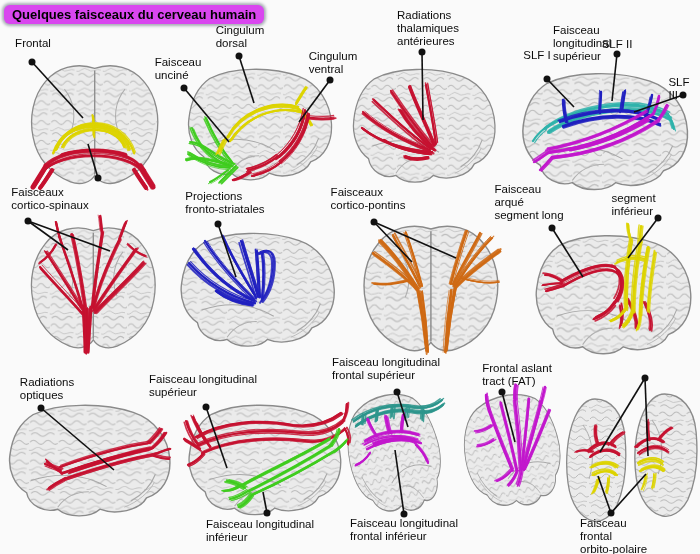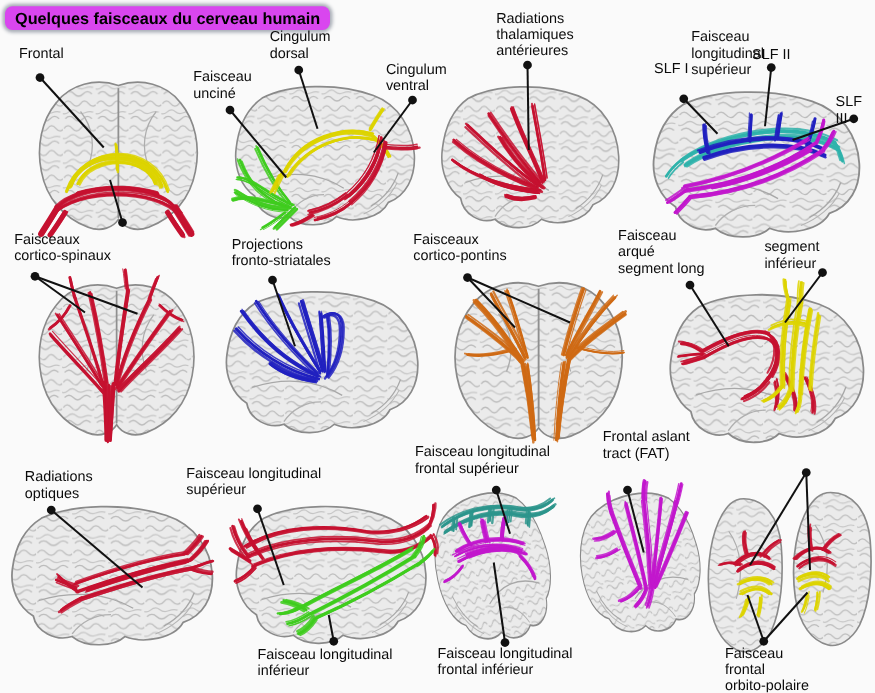--- a/index.html
+++ b/index.html
@@ -1026,17 +1026,17 @@
   <div class="lbl" style="left:47px;top:376px">Radiations
 optiques</div>
   <div class="lbl" style="left:203px;top:373px">Faisceau longitudinal
 supérieur</div>
   <div class="lbl" style="left:260px;top:518px">Faisceau longitudinal
 inférieur</div>
   <div class="lbl" style="left:386px;top:356px">Faisceau longitudinal
 frontal supérieur</div>
   <div class="lbl" style="left:404px;top:517px">Faisceau longitudinal
 frontal inférieur</div>
-  <div class="lbl" style="left:517px;top:344px">Frontal aslant
+  <div class="lbl" style="left:517px;top:362px">Frontal aslant
 tract (FAT)</div>
   <div class="lbl" style="left:620px;top:517px">Faisceau frontal
 orbito-polaire</div>
 </div>
 
 </body></html>

